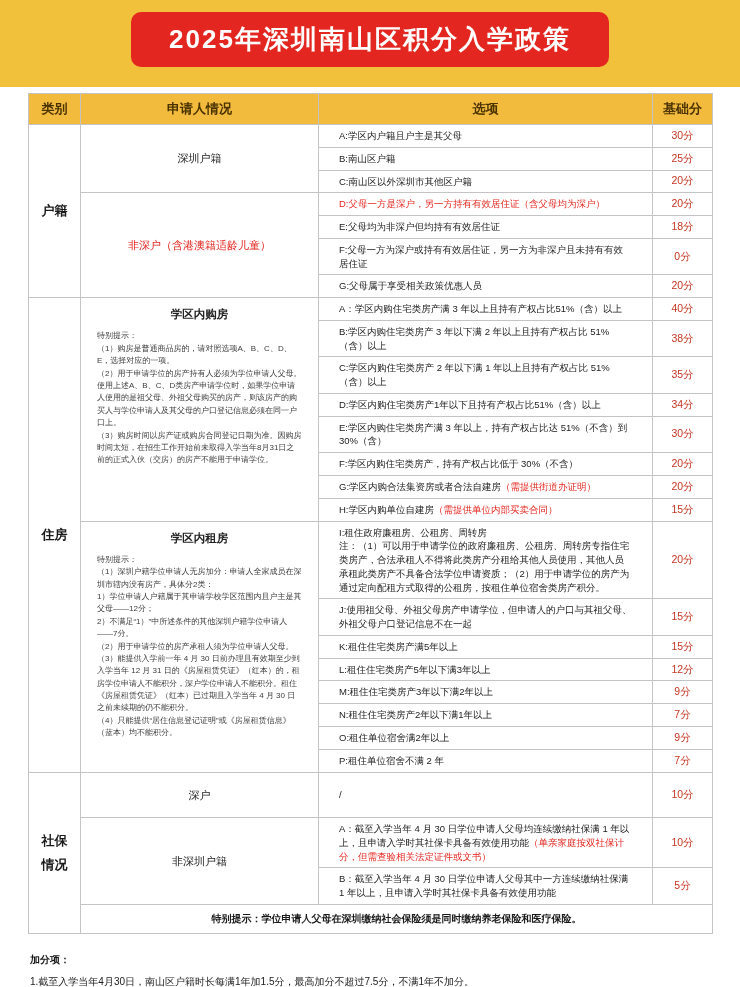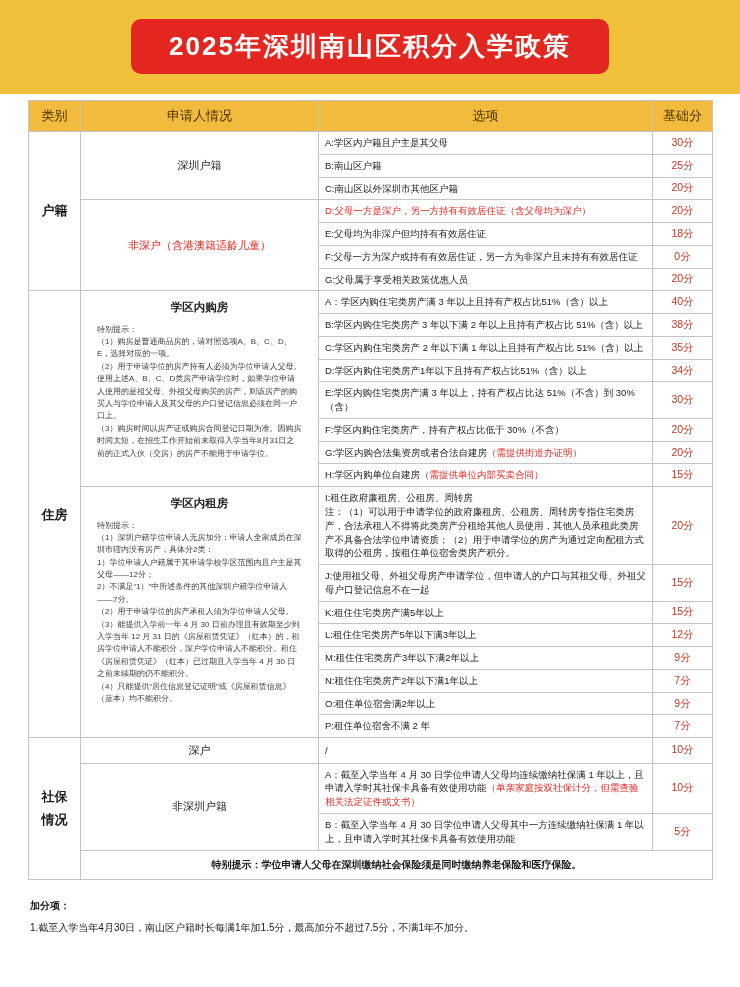--- a/index.html
+++ b/index.html
@@ -5,51 +5,51 @@
   * { margin:0; padding:0; box-sizing:border-box; }
   html,body { background:#ffffff; }
   body {
     width:740px;
     font-family:"Liberation Sans","DejaVu Sans",sans-serif;
     color:#222;
   }
   .page { width:740px; min-height:987px; background:#fff; }
 
   
-  .banner-band { background:#f2c13b; padding:19px 0 20px; }
+  .banner-band { background:#f2c13b; padding:12px 0 20px; }
   .banner {
     width:fit-content; margin:0 auto; background:#e3261f; color:#fff;
     font-size:26px; font-weight:bold; letter-spacing:2px;
     padding:10px 38px; border-radius:10px;
   }
 
   
   .table-wrap { padding:6px 28px 0; }
   table { width:100%; border-collapse:collapse; table-layout:fixed; }
   th, td { border:1px solid #c4c4c4; }
   thead th {
-    background:#f2bb3d; color:#4a3300; font-size:13px; font-weight:normal;
+    background:#f2bb3d; color:#4a3300; font-size:13px; font-weight:bold;
     padding:6px 8px; text-align:center;
   }
   td.cat {
     font-size:13px; font-weight:bold; text-align:center; vertical-align:middle;
     color:#1a1a1a; padding:9px; line-height:1.8;
   }
   td.app {
-    font-size:11px; text-align:center; vertical-align:middle; padding:4px; line-height:1.5;
+    font-size:11px; text-align:center; vertical-align:middle; padding:14px; line-height:1.5;
   }
   td.app.redlbl { color:#e3261f;margin-left:32px; }
   td.app.group { vertical-align:top; padding:8px 16px 4px; }
   .group-title { font-size:11.5px; font-weight:bold; text-align:center; margin-bottom:7px; }
   .group-notes {
     font-size:8px; color:#3c3c3c; text-align:left; line-height:1.55;
     white-space:pre-line;
   }
   td.opt {
-    font-size:9.5px; padding:4px 6px; line-height:1.45; vertical-align:middle;
+    font-size:9.5px; padding:4px 20px; line-height:1.45; vertical-align:middle;
     white-space:pre-line;
   }
   td.opt .red { color:#e3261f; }
   td.pts {
     font-size:10.5px; text-align:center; vertical-align:middle; color:#c53522; padding:2px;
   }
   td.tbl-note {
     font-size:10px; text-align:center; padding:7px 4px; color:#1a1a1a; font-weight:bold;
   }
 

